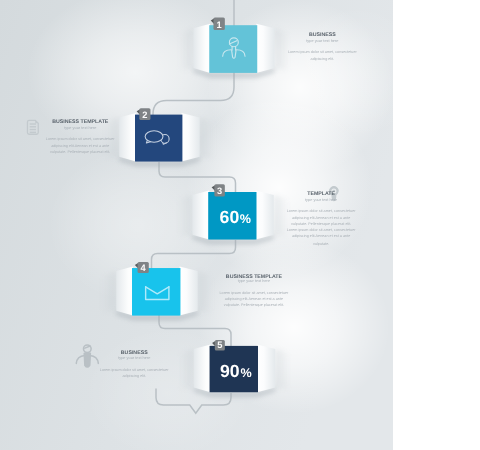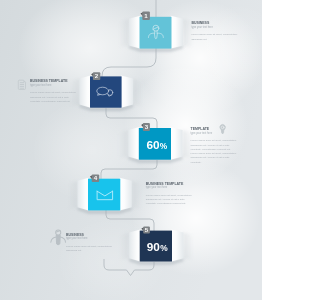--- a/index.html
+++ b/index.html
@@ -1,18 +1,18 @@
 <!DOCTYPE html>
 <html><head>
 <meta charset="utf-8">
 <style>
   html,body{margin:0;padding:0;background:#fff;}
   body{width:262px;height:300px;overflow:hidden;
        font-family:"Liberation Sans",sans-serif;}
-  #stage{position:relative;width:262px;height:300px;overflow:hidden;}
+  #stage{position:relative;width:262px;height:300px;overflow:hidden;text-align:center;}
   svg{display:block;position:absolute;left:0;top:0;}
   .txtblk{position:absolute;}
   .ttl{font-weight:bold;font-size:3.5px;color:#5b646d;
        line-height:4.4px;white-space:nowrap;}
   .sub{font-size:2.6px;color:#a5adb4;line-height:4.2px;white-space:nowrap;}
   .lor{font-size:2.5px;color:#aab1b7;line-height:4.3px;margin-top:3.4px;}
 </style>
 </head>
 <body>
 

